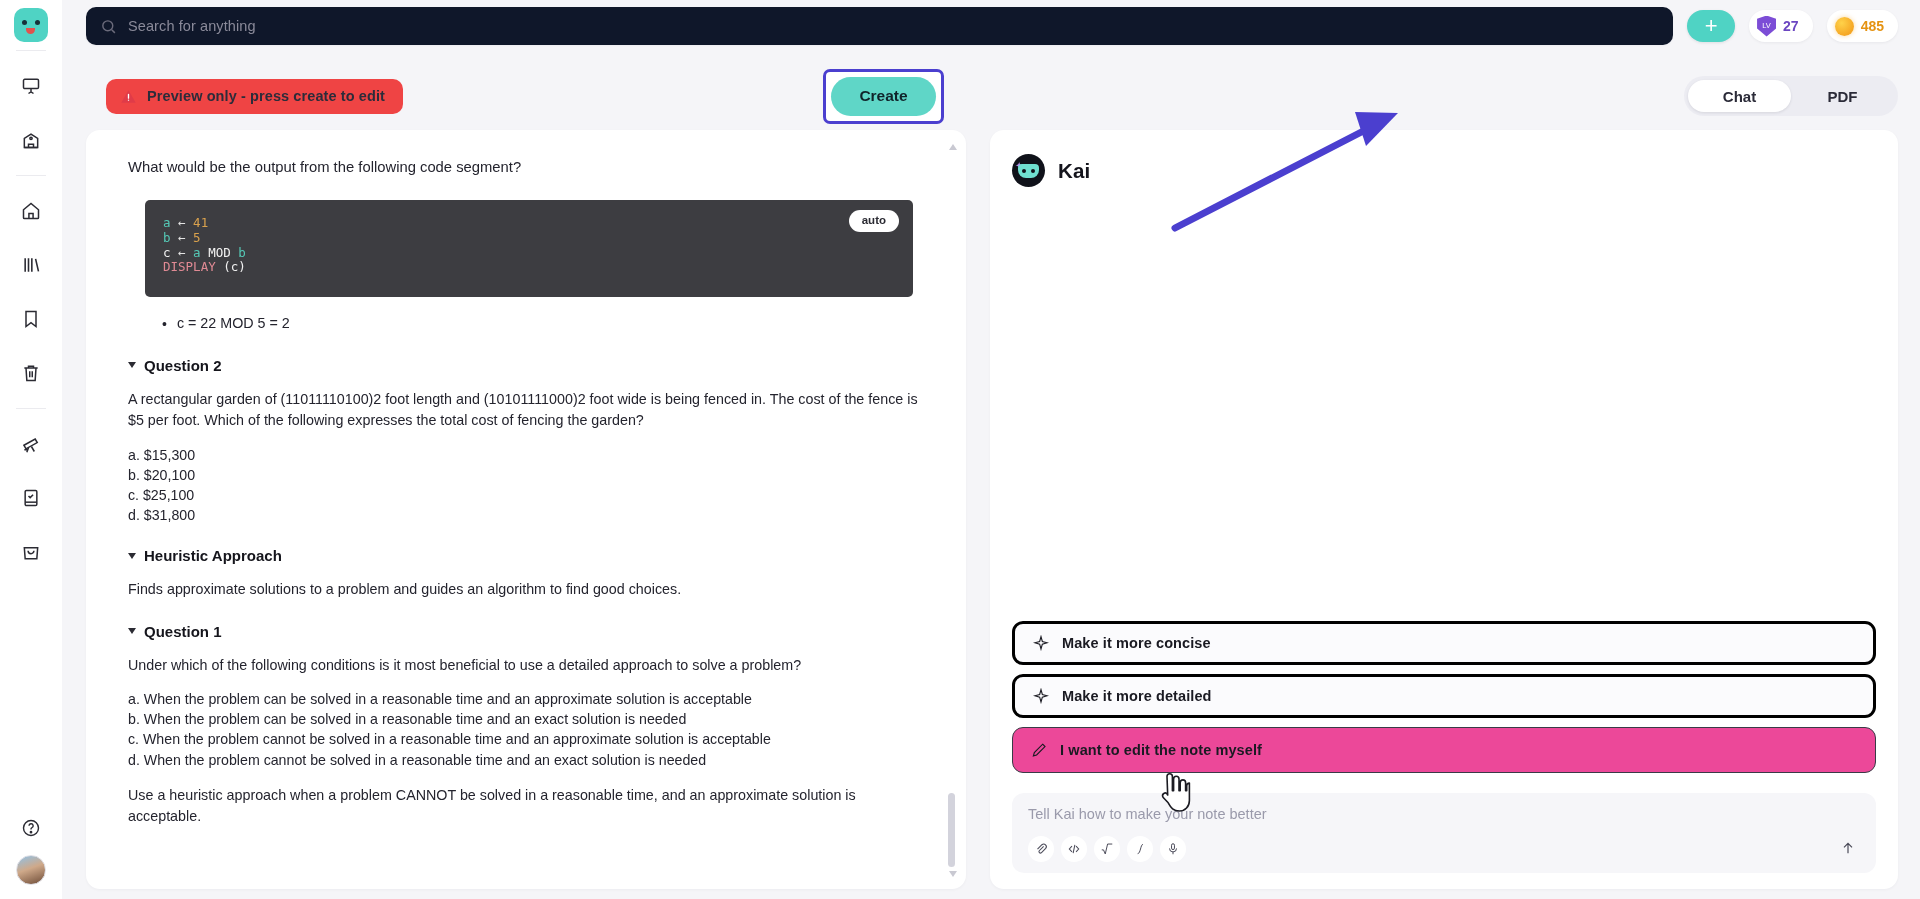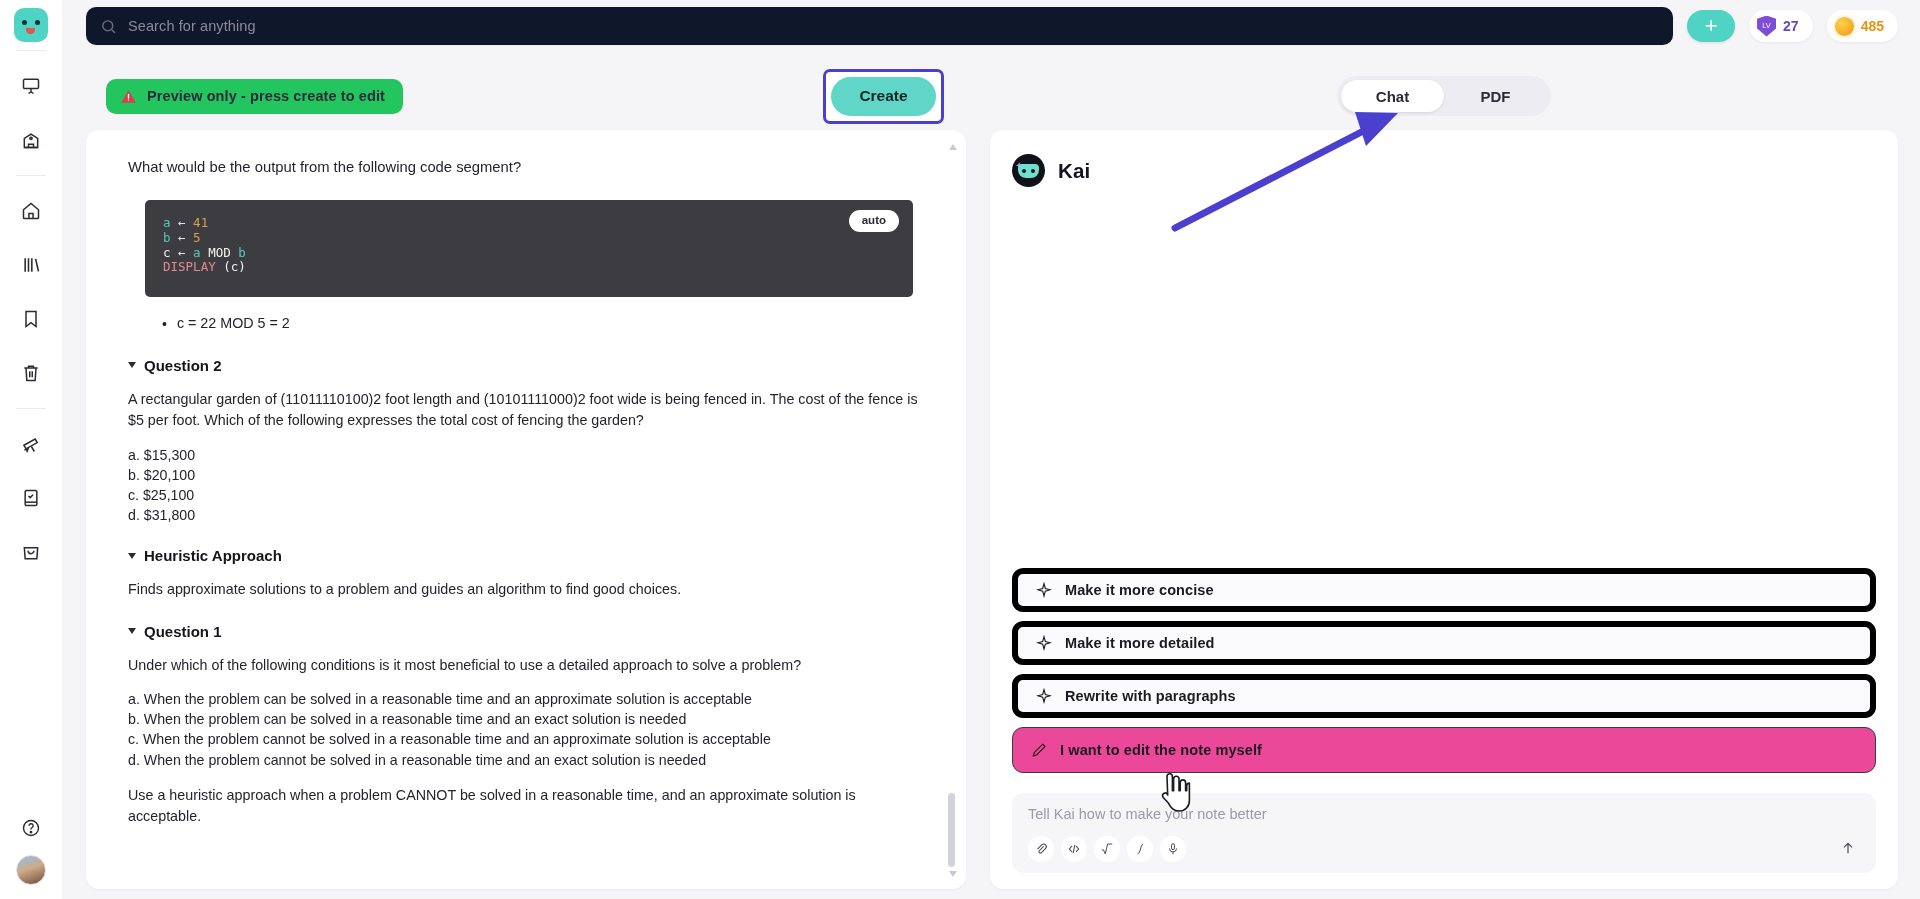--- a/index.html
+++ b/index.html
@@ -85,21 +85,21 @@
   }
   .col-left { width: 880px; display: flex; flex-direction: column; }
   .col-right { flex: 1; display: flex; flex-direction: column; }
 
   
   .doc-header {
     height: 68px; display: flex; align-items: center;
     justify-content: space-between; padding: 0 22px 0 20px;
   }
   .warn-chip {
-    display: flex; align-items: center; gap: 10px; background: #22c55e;
+    display: flex; align-items: center; gap: 10px; background: #ef4444;
     border-radius: 10px; padding: 9px 18px 9px 14px;
   }
   .warn-chip svg { width: 17px; height: 17px; flex: none; }
   .warn-text { font-size: 14.5px; font-weight: bold; color: #2c2c3a; letter-spacing: .1px; }
   .create-wrap { border: 3px solid #4b3fcf; border-radius: 7px; padding: 5px; background: #fff; }
   .create-btn {
     width: 105px; height: 39px; border-radius: 20px; background: #5fd6c7;
     border: none; font-size: 15.5px; font-weight: bold; color: #10242a;
     cursor: pointer; font-family: "Liberation Sans", sans-serif;
   }
@@ -155,21 +155,21 @@
     position: absolute; left: 0; bottom: 10px; width: 7px; height: 74px;
     background: #d3d3dc; border-radius: 4px; cursor: pointer;
   }
   .scroll-down {
     position: absolute; bottom: 0; left: 1px; width: 0; height: 0;
     border-left: 4px solid transparent; border-right: 4px solid transparent;
     border-top: 6px solid #c9c9d2; cursor: pointer;
   }
 
   
-  .right-header { height: 68px; display: flex; align-items: center; justify-content: center; }
+  .right-header { height: 68px; display: flex; align-items: center; justify-content: flex-end; }
   .seg {
     background: #ececf2; border-radius: 20px; padding: 4px; display: flex;
     width: 214px; height: 40px;
   }
   .seg-btn {
     flex: 1; border-radius: 17px; border: none; background: transparent;
     font-size: 15px; font-weight: bold; color: #2b2b38; cursor: pointer;
     font-family: "Liberation Sans", sans-serif;
   }
   .seg-btn.active { background: #ffffff; box-shadow: 0 1px 3px rgba(20,20,40,.10); }
@@ -187,21 +187,21 @@
   .kai-avatar .kf { position: absolute; left: 6px; top: 10px; width: 21px; height: 14px;
                     background: #6fe0d0; border-radius: 4px 4px 8px 8px; }
   .kai-avatar .ke { position: absolute; top: 15px; width: 4px; height: 4px; background: #10121a; border-radius: 50%; }
   .kai-avatar .ke.l { left: 10px; } .kai-avatar .ke.r { left: 19px; }
   .kai-avatar .sp { position: absolute; left: 3px; top: 6px; color: #b98bf0; font-size: 10px; }
   .kai-name { font-size: 20.5px; font-weight: bold; color: #14141c; letter-spacing: .2px; }
 
   .chat-spacer { flex: 1; }
 
   .sugg {
-    height: 44px; border-radius: 11px; background: #fbfbfd; border: 6px solid #000000;
+    height: 44px; border-radius: 11px; background: #fbfbfd; border: 3px solid #000000;
     display: flex; align-items: center; gap: 13px; padding: 0 18px;
     margin-bottom: 9px; cursor: pointer;
   }
   .sugg.edit { border: 1.5px solid #3a3a46; background: #ec4899; height: 46px; }
   .sugg svg { width: 16px; height: 16px; flex: none; color: #1a1a22; }
   .sugg-label { font-size: 14.5px; font-weight: bold; color: #1a1a22; letter-spacing: .1px; }
 
   .composer {
     margin-top: 11px; background: #f6f6f9; border-radius: 12px;
     padding: 13px 16px 11px 16px; position: relative;
@@ -428,26 +428,20 @@
               <path d="M12 2.5 14 9.7l7.2 2-7.2 2-2 7.3-2-7.3-7.2-2 7.2-2z"></path>
             </svg>
             <span class="sugg-label">Make it more concise</span>
           </div>
           <div class="sugg">
             <svg viewBox="0 0 24 24" fill="none" stroke="currentColor" stroke-width="1.7">
               <path d="M12 2.5 14 9.7l7.2 2-7.2 2-2 7.3-2-7.3-7.2-2 7.2-2z"></path>
             </svg>
             <span class="sugg-label">Make it more detailed</span>
           </div>
-          <div class="sugg">
-            <svg viewBox="0 0 24 24" fill="none" stroke="currentColor" stroke-width="1.7">
-              <path d="M12 2.5 14 9.7l7.2 2-7.2 2-2 7.3-2-7.3-7.2-2 7.2-2z"></path>
-            </svg>
-            <span class="sugg-label">Rewrite with paragraphs</span>
-          </div>
           <div class="sugg edit">
             <svg viewBox="0 0 24 24" fill="none" stroke="currentColor" stroke-width="1.7">
               <path d="M17.5 3.3 21 6.8 8.4 19.4 3.6 20.8l1.4-4.8z"></path>
             </svg>
             <span class="sugg-label">I want to edit the note myself</span>
           </div>
         </div>
 
       <div class="composer">
         <div class="composer-placeholder">Tell Kai how to make your note better</div>

